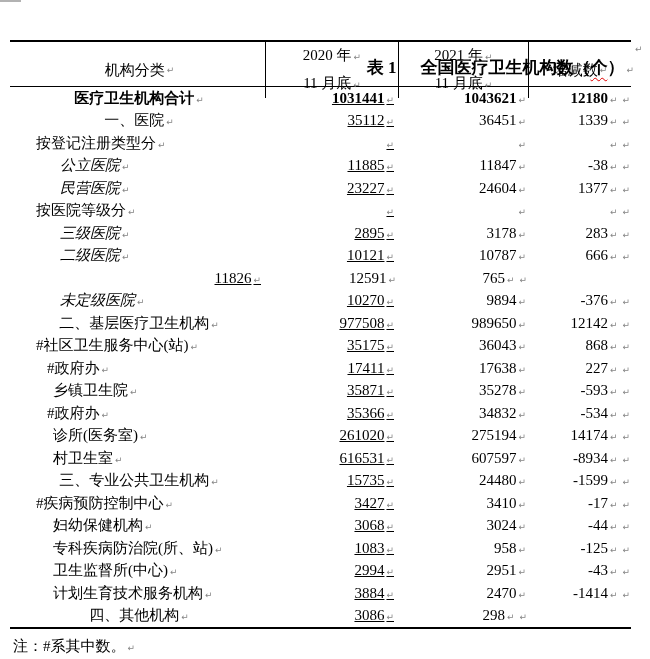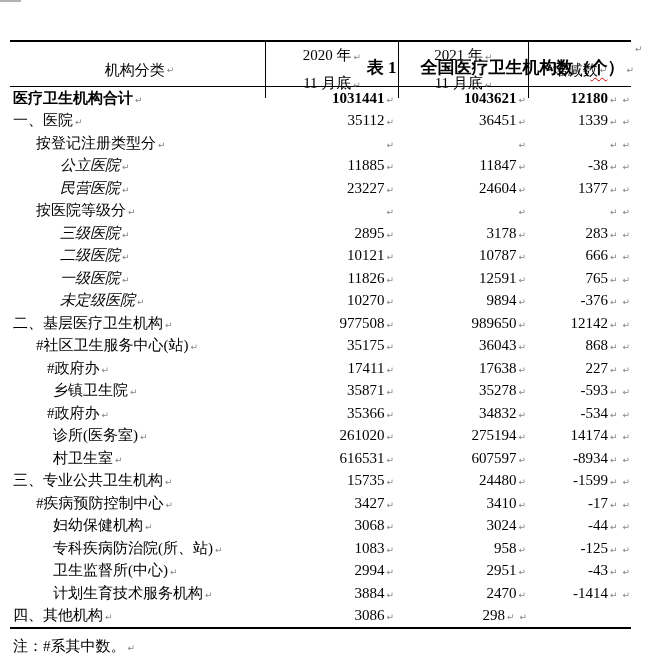--- a/index.html
+++ b/index.html
@@ -37,24 +37,24 @@
   .th-year{flex-direction:column;justify-content:space-between;line-height:26px;}
   .th-diff{justify-content:center;text-align:right;}
   .tbody{border-bottom:2px solid #000;}
   .row{
     display:grid;grid-template-columns:255px 133px 130px 103px;
     height:22.5px;align-items:center;font-size:15px;white-space:nowrap;
   }
   .row.bold{font-weight:bold;}
   .cell{box-sizing:border-box;}
   .cell.num{text-align:right;}
-  .cell.c1{padding-right:4px;}
+  .cell.c1{padding-right:4px;text-decoration:underline;}
   .cell.c2{padding-right:2px;}
   .cell.c3{padding-right:1px;}
-  .ind0{padding-left:3px;}
+  .ind0{padding-left:3px;text-align:center;}
   .ind1{padding-left:26px;}
   .ind2{padding-left:50px;font-style:italic;}
   .ind3{padding-left:37px;}
   .ind4{padding-left:43px;}
   .header-row-mark{position:absolute;left:633px;top:44px;}
   .note{position:absolute;left:13px;top:637px;font-size:15px;}
 </style>
 </head>
 <body>
 
@@ -128,21 +128,20 @@
           <div class="cell num c2"><span>3178</span><span class="mk">↵</span></div>
           <div class="cell num c3"><span>283</span><span class="mk">↵</span><span class="mk mk2">↵</span></div>
         </div>
         <div class="row">
           <div class="cell label ind2"><span>二级医院</span><span class="mk">↵</span></div>
           <div class="cell num c1"><span>10121</span><span class="mk">↵</span></div>
           <div class="cell num c2"><span>10787</span><span class="mk">↵</span></div>
           <div class="cell num c3"><span>666</span><span class="mk">↵</span><span class="mk mk2">↵</span></div>
         </div>
         <div class="row">
-          <div class="cell label ind2"><span>一级医院</span><span class="mk">↵</span></div>
           <div class="cell num c1"><span>11826</span><span class="mk">↵</span></div>
           <div class="cell num c2"><span>12591</span><span class="mk">↵</span></div>
           <div class="cell num c3"><span>765</span><span class="mk">↵</span><span class="mk mk2">↵</span></div>
         </div>
         <div class="row">
           <div class="cell label ind2"><span>未定级医院</span><span class="mk">↵</span></div>
           <div class="cell num c1"><span>10270</span><span class="mk">↵</span></div>
           <div class="cell num c2"><span>9894</span><span class="mk">↵</span></div>
           <div class="cell num c3"><span>-376</span><span class="mk">↵</span><span class="mk mk2">↵</span></div>
         </div>

